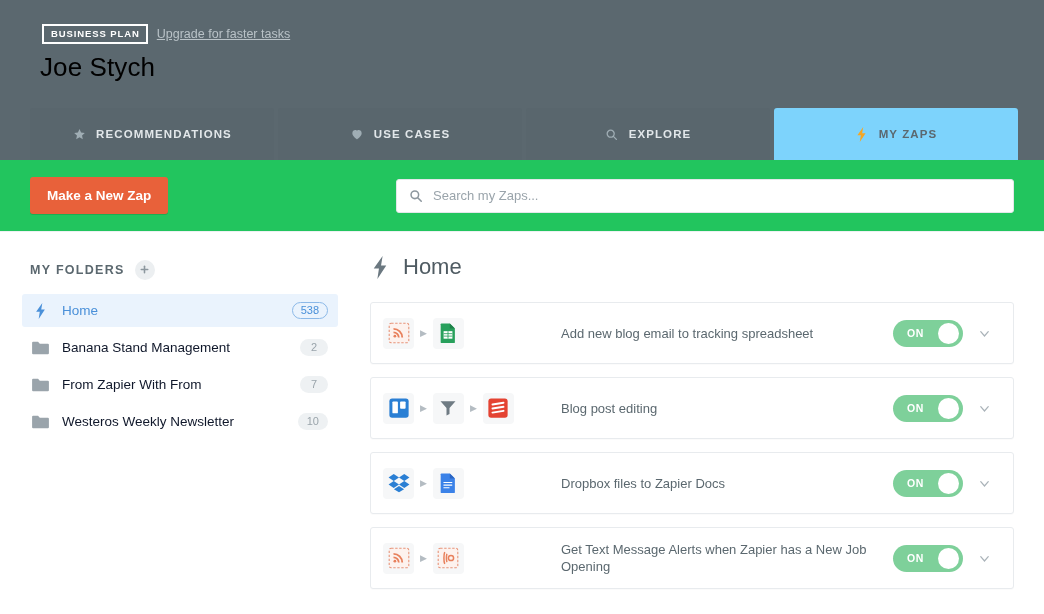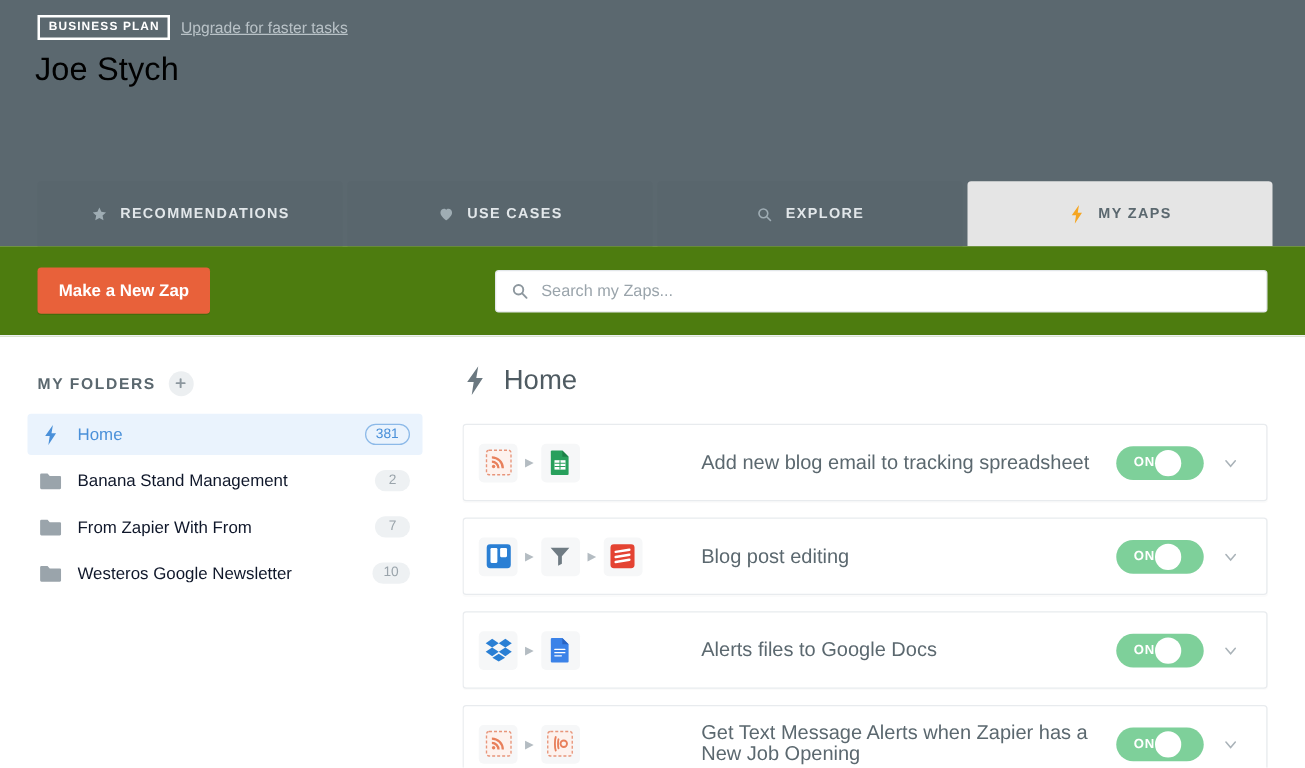--- a/index.html
+++ b/index.html
@@ -13,23 +13,23 @@
   body {
     font-family: "Liberation Sans", sans-serif;
     background: #ffffff;
     color: #4a5560;
     -webkit-font-smoothing: antialiased;
   }
 
   
   .header {
     background: #5b686f;
-    height: 197px;
+    height: 160px;
     position: relative;
-    padding: 0;
+    padding: 12px;
   }
 
   .plan-row {
     display: flex;
     align-items: center;
     gap: 9px;
     padding: 14px 0 0 30px;
     height: 30px;
   }
 
@@ -80,39 +80,39 @@
     gap: 10px;
     cursor: pointer;
     border-radius: 3px 3px 0 0;
     color: #e2e7ea;
     font-size: 11.5px;
     font-weight: bold;
     letter-spacing: 1.1px;
   }
 
   .tab.active {
-    background: #e5e5e5;
+    background: #7dd3fc;
     color: #5b686f;
   }
 
   .tab-icon {
     display: flex;
     align-items: center;
     justify-content: center;
     width: 14px;
     height: 14px;
     color: #9fadb4;
   }
 
   .tab.active .tab-icon { color: #f5a623; }
 
   
   .toolbar {
     height: 72px;
-    background: #4d7c0f;
+    background: #22c55e;
     display: flex;
     align-items: center;
     padding: 0 30px;
     position: relative;
     border-bottom: 1px solid #eef1f3;
   }
 
   .new-zap-btn {
     background: #e8613a;
     color: #ffffff;
@@ -297,33 +297,34 @@
   }
 
   .app-arrow {
     color: #b4bcc2;
     font-size: 9px;
     line-height: 1;
   }
 
   .zap-title {
     flex: 1;
-    font-size: 16px;
+    font-size: 13px;
     color: #5b686f;
     line-height: 17px;
     padding-right: 14px;
   }
 
   .toggle {
     width: 70px;
     height: 27px;
     border-radius: 14px;
     background: #7ed09a;
     display: flex;
     align-items: center;
+    justify-content: space-between;
     padding: 0 4px 0 0;
     cursor: pointer;
     flex-shrink: 0;
     position: relative;
   }
 
   .toggle-label {
     color: #ffffff;
     font-size: 10.5px;
     font-weight: bold;
@@ -425,21 +426,21 @@
       </span>
     </div>
 
     <div class="folder-item active">
       <span class="folder-icon">
         <svg width="13" height="16" viewBox="0 0 16 22" fill="#4a90d9">
             <path d="M10.5 0L2 12h5l-1.5 10L14 9H9z"></path>
           </svg>
       </span>
       <span class="folder-label">Home</span>
-      <span class="folder-count">381</span>
+      <span class="folder-count">538</span>
     </div>
 
     <div class="folder-item">
       <span class="folder-icon">
         <svg width="17" height="14" viewBox="0 0 24 20" fill="#9aa4ab">
             <path d="M0 2.5A1.5 1.5 0 011.5 1h7L11 4h11.5A1.5 1.5 0 0124 5.5v12A1.5 1.5 0 0122.5 19h-21A1.5 1.5 0 010 17.5z"></path>
           </svg>
       </span>
       <span class="folder-label">Banana Stand Management</span>
       <span class="folder-count">2</span>
@@ -454,21 +455,21 @@
       <span class="folder-label">From Zapier With From</span>
       <span class="folder-count">7</span>
     </div>
 
     <div class="folder-item">
       <span class="folder-icon">
         <svg width="17" height="14" viewBox="0 0 24 20" fill="#9aa4ab">
             <path d="M0 2.5A1.5 1.5 0 011.5 1h7L11 4h11.5A1.5 1.5 0 0124 5.5v12A1.5 1.5 0 0122.5 19h-21A1.5 1.5 0 010 17.5z"></path>
           </svg>
       </span>
-      <span class="folder-label">Westeros Google Newsletter</span>
+      <span class="folder-label">Westeros Weekly Newsletter</span>
       <span class="folder-count">10</span>
     </div>
   </div>
 
   <div class="main">
     <div class="main-title-row">
       <span>
         <svg width="18" height="23" viewBox="0 0 16 22" fill="#6b7880">
             <path d="M10.5 0L2 12h5l-1.5 10L14 9H9z"></path>
           </svg>
@@ -572,21 +573,21 @@
               <path d="M5 1.5h9l5.5 5.5v15a1 1 0 01-1 1H5a1 1 0 01-1-1V2.5a1 1 0 011-1z" fill="#3b82e8"></path>
               <path d="M14 1.5l5.5 5.5H14z" fill="#2a64c2"></path>
               <g stroke="#ffffff" stroke-width="1.2" stroke-linecap="round">
                 <line x1="7.5" y1="11.5" x2="16.2" y2="11.5"></line>
                 <line x1="7.5" y1="14.3" x2="16.2" y2="14.3"></line>
                 <line x1="7.5" y1="17.1" x2="13.2" y2="17.1"></line>
               </g>
             </svg>
           </span>
         </div>
-        <div class="zap-title">Alerts files to Google Docs</div>
+        <div class="zap-title">Dropbox files to Zapier Docs</div>
         <div class="toggle">
           <span class="toggle-label">ON</span>
           <span class="toggle-knob"></span>
         </div>
         <div class="chevron">
           <svg width="15" height="15" viewBox="0 0 24 24" fill="none" stroke="currentColor" stroke-width="2" stroke-linecap="round">
               <polyline points="6 9 12 16 18 9"></polyline>
             </svg>
         </div>
       </div>

